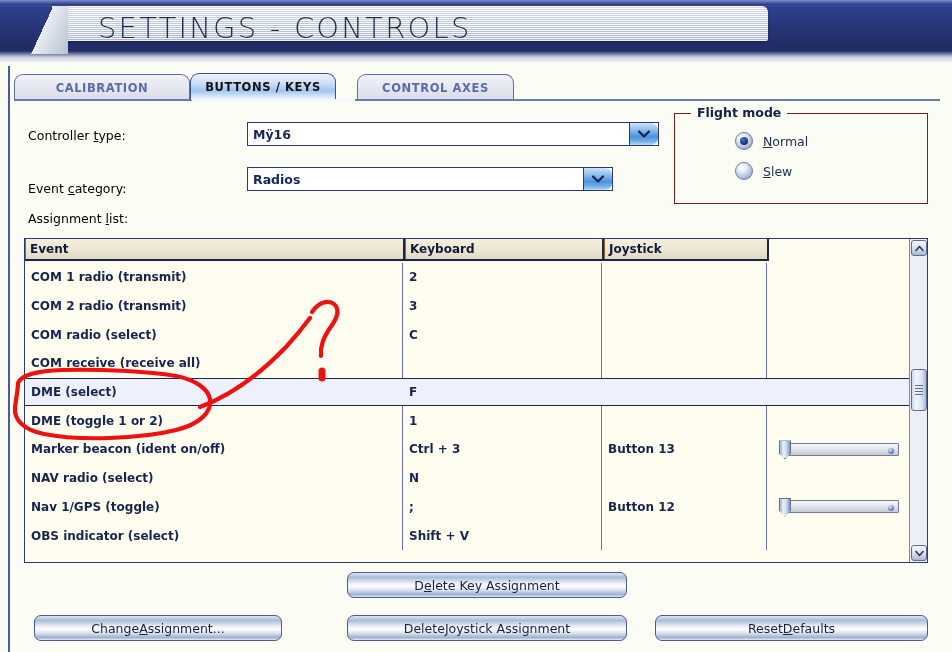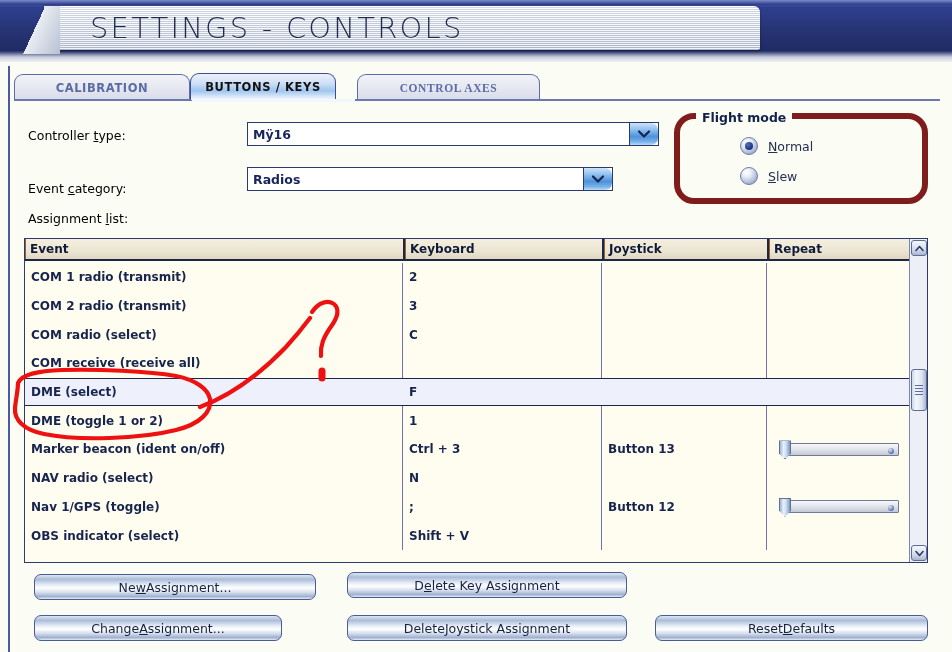--- a/index.html
+++ b/index.html
@@ -21,21 +21,21 @@
   .banner {
     position: absolute; left: 0; top: 0; width: 952px; height: 62px;
     background: linear-gradient(to bottom,
        #5a6ab0 0%, #2e3f8f 12%, #273577 45%, #1f2b63 82%, #c8cede 92%, #eef0f5 100%);
   }
   .banner-top-hilite {
     position: absolute; left: 0; top: 0; width: 952px; height: 5px;
     background: linear-gradient(to bottom, #7d8cc8, #3d4e9c 70%, #2c3a82);
   }
   .plate {
-    position: absolute; left: 44px; top: 6px; width: 716px; height: 44px;
+    position: absolute; left: 52px; top: 6px; width: 716px; height: 35px;
     background:
       repeating-linear-gradient(to bottom,
         rgba(255,255,255,0.85) 0px, rgba(255,255,255,0.85) 1px,
         rgba(186,196,214,0.55) 1px, rgba(186,196,214,0.55) 2px),
       linear-gradient(to bottom, #f4f6fa 0%, #cfd6e2 40%, #b9c2d2 70%, #97a3ba 100%);
     border-top-right-radius: 6px;
     border-bottom-right-radius: 2px;
     box-shadow: 0 1px 3px rgba(0,0,0,0.35);
   }
   .plate::before {
@@ -137,22 +137,22 @@
     border-top-right-radius: 7px;
     border-bottom-right-radius: 7px;
     display: flex; align-items: center; justify-content: center;
     cursor: pointer;
   }
   .combo-btn svg { display: block; }
 
   
   .group {
     position: absolute;
-    border: 6px solid #7f1d1d;
-    border-radius: 20px;
+    border: 1px solid #7f1d1d;
+    border-radius: 0;
     box-sizing: border-box;
     background: transparent;
   }
   .group-title {
     position: absolute;
     top: -9px; left: 16px;
     padding: 0 6px;
     background: #fbfcf3;
     font-family: "DejaVu Sans", sans-serif;
     font-size: 12.5px;
@@ -354,21 +354,21 @@
   <div class="frame-left"></div>
   <div class="body-area"></div>
 
   <div class="tabstrip">
     <div class="tab" style="left:0px; width:176px;">
       <span>CALIBRATION</span>
     </div>
     <div class="tab active" style="left:176px; width:146px; top:-1px;">
       <span>BUTTONS / KEYS</span>
     </div>
-    <div class="tab" style="left:343px; width:183px;font-family:Liberation Serif, serif;">
+    <div class="tab" style="left:343px; width:157px;">
       <span>CONTROL AXES</span>
     </div>
   </div>
   <div class="tab-underline"></div>
   <div class="tab-underline-mask" style="left:192px; width:163px;"></div>
 
   <div class="fieldlabel" style="left:28px; top:128px;"><span>Controller </span><u>t</u><span>ype:</span></div>
 
   <div class="combo" style="left:247px; top:122px; width:412px;">
     <div class="combo-text">Mÿ16</div>
@@ -405,21 +405,20 @@
       <span class="radio-label"><u>S</u><span>lew</span></span>
     </div>
   </div>
 
   <div class="listwrap">
 
     <div class="hdr-row">
       <div class="hdr-cell" style="width:380px;">Event</div>
       <div class="hdr-cell" style="width:199px;">Keyboard</div>
       <div class="hdr-cell" style="width:165px;">Joystick</div>
-      <div class="hdr-cell" style="width:142px; border-right:none;">Repeat</div>
     </div>
 
     <div class="rows-area" id="rows-area">
         <div class="row">
           <div class="cell c-event">COM 1 radio (transmit)</div>
           <div class="cell c-key">2</div>
           <div class="cell c-joy"></div>
           <div class="cell c-rep"></div>
         </div>
         <div class="row">
@@ -507,25 +506,20 @@
           </span>
       </div>
       <div class="sb-btn sb-down">
         <svg width="9" height="7" viewBox="0 0 9 7" aria-hidden="true">
             <path d="M1 1.5 L4.5 5.5 L8 1.5" fill="none" stroke="#2b3a68" stroke-width="1.6" stroke-linecap="round" stroke-linejoin="round"></path>
           </svg>
       </div>
     </div>
   </div>
 
-  <div class="btn" style="left:34px;  top:574px; width:282px;">
-      <span>Ne</span>
-      <u>w</u>
-      <span> Assignment...</span>
-    </div>
 
   <div class="btn" style="left:347px; top:572px; width:280px;">
       <span>D</span>
       <u>e</u>
       <span>lete Key Assignment</span>
     </div>
 
   <div class="btn" style="left:34px;  top:615px; width:248px;">
       <span>Change </span>
       <u>A</u>

